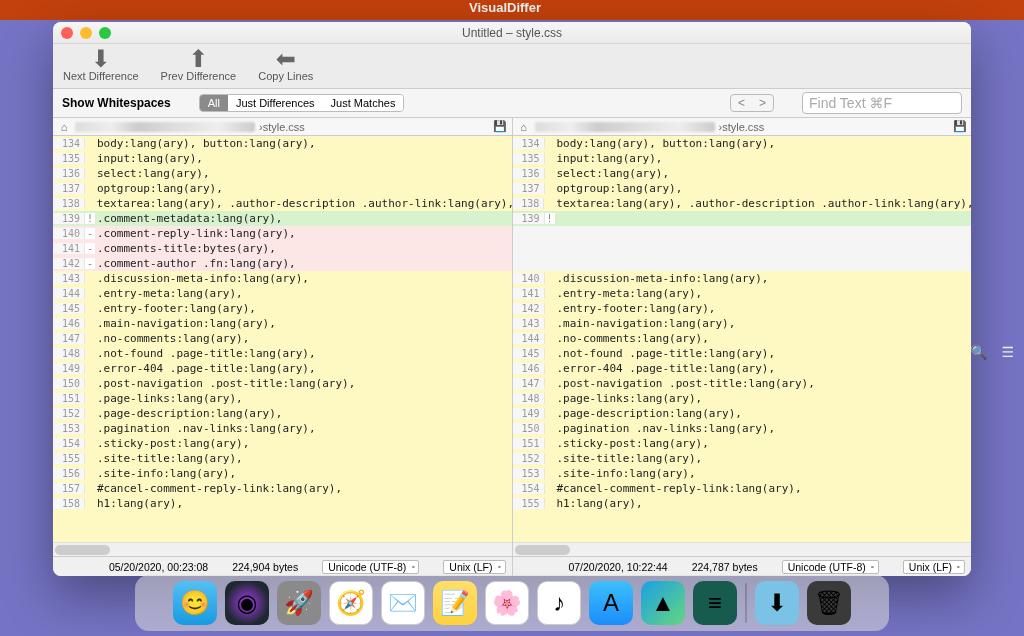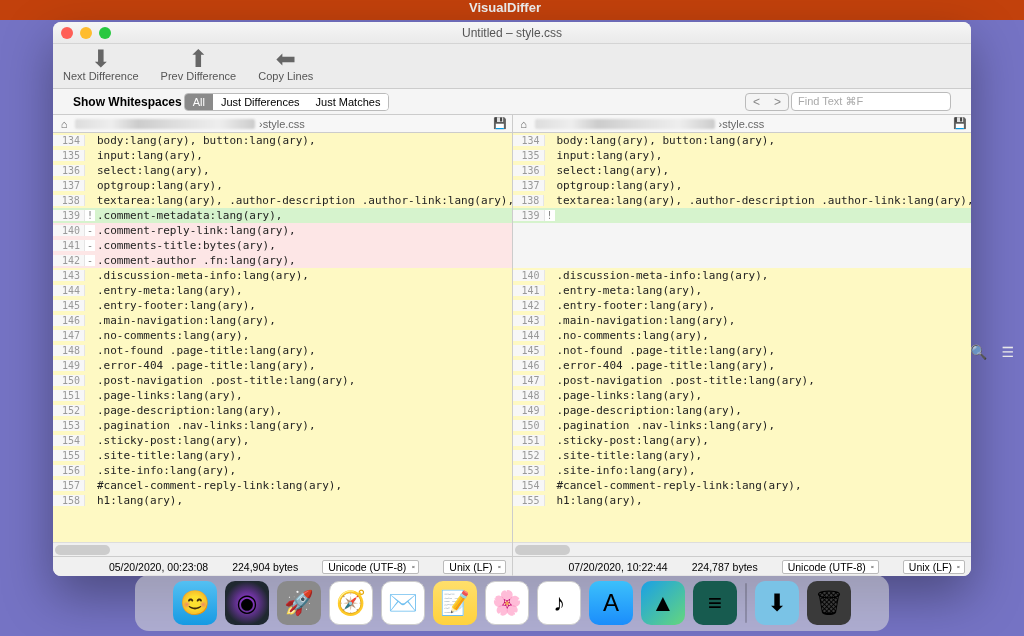--- a/index.html
+++ b/index.html
@@ -44,31 +44,31 @@
 
 .toolbar {
   display:flex; align-items:flex-end; gap:22px;
   padding:4px 10px 6px; background:#ececec;
   border-bottom:1px solid #ccc;
 }
 .tbtn{display:flex;flex-direction:column;align-items:center;color:#555;font-size:11px}
 .tbtn .arrow{font-size:24px;line-height:22px;color:#666}
 
 .filterbar{
-  display:flex;align-items:center;gap:2px;padding:3px 20px;
+  display:flex;align-items:center;gap:28px;padding:3px 9px;
   background:#f5f5f5;border-bottom:1px solid #ccc;
 }
 .filterbar b{font-size:12px}
 .segseg{display:flex;border:1px solid #bbb;border-radius:4px;overflow:hidden;font-size:11px}
 .segseg span{padding:2px 8px;background:#fff}
 .segseg span.active{background:#8a8a8a;color:#fff}
 .spacer{flex:1}
 .navbtns{display:flex;border:1px solid #bbb;border-radius:4px}
 .navbtns span{padding:1px 7px;color:#888}
-.search{border:1px solid #bbb;border-radius:4px;background:#fff;padding:2px 6px;width:160px;color:#aaa;font-size:11px}
+.search{border:1px solid #bbb;border-radius:4px;background:#fff;padding:2px 6px;width:160px;color:#aaa;font-size:14px}
 
 .pathbar{display:flex;height:18px;border-bottom:1px solid #ccc;font-size:11px}
 .pathcell{flex:1;display:flex;align-items:center;background:#f7f7f7;border-right:1px solid #ccc;padding:0 4px;color:#666}
 .pathcell:last-child{border-right:none}
 .blurred{display:inline-block;width:180px;height:10px;background:linear-gradient(90deg,#ddd 0%,#eee 20%,#ccc 35%,#ddd 55%,#eee 80%,#ccc 100%);filter:blur(1px);border-radius:2px;margin:0 4px}
 .pathcell .ic{width:14px;text-align:center;color:#666}
 
 .panes{flex:1;display:flex;min-height:0;background:#fef9c3;font-family:Menlo,Consolas,monospace;font-size:11px}
 .pane{flex:1;display:flex;flex-direction:column;min-width:0;border-right:1px solid #ccc}
 .pane:last-child{border-right:none}

